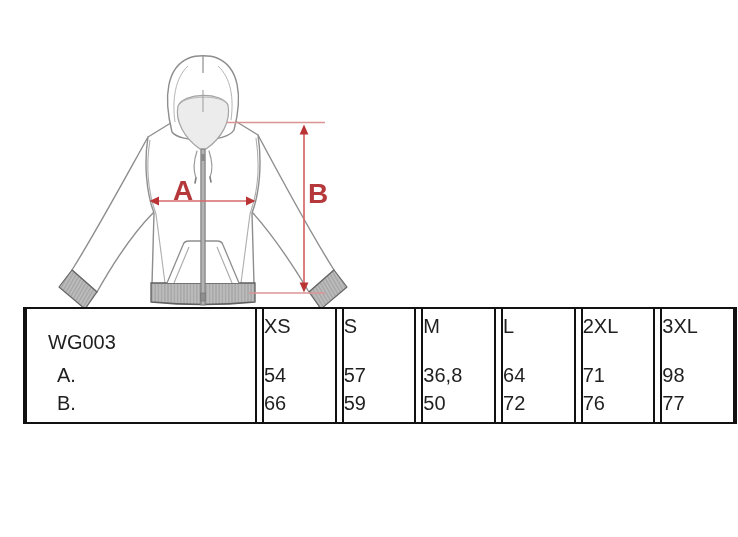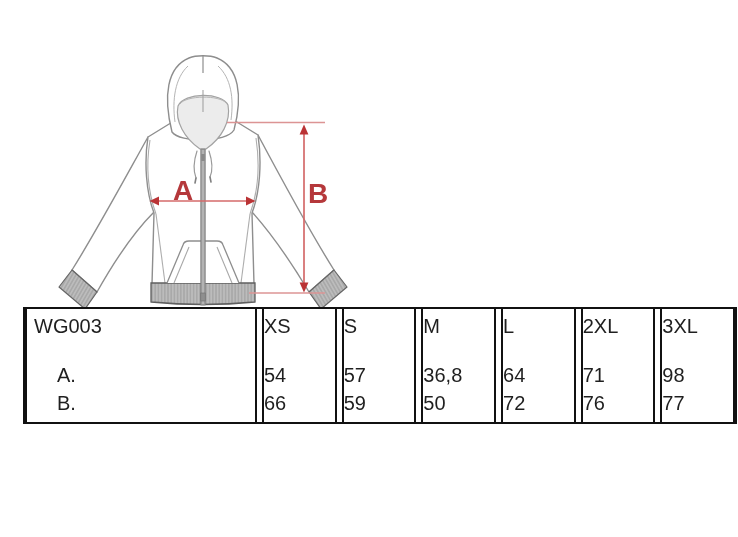--- a/index.html
+++ b/index.html
@@ -8,21 +8,21 @@
   .diagram{position:absolute;left:0;top:0;}
   
   .size-table{position:absolute;left:23px;top:307px;width:714px;height:117px;
               display:flex;gap:5px;border:2px solid #111;box-sizing:border-box;background:#fff;}
   .col{border-left:2px solid #111;border-right:2px solid #111;box-sizing:border-box;
        display:flex;flex-direction:column;min-width:0;}
   .label-col{flex:0 0 232px;}
   .size-col{flex:1 1 0;align-items:flex-start;text-align:center;}
   .cell{font-size:20px;line-height:28px;white-space:nowrap;}
   .head{padding-top:3px;height:31px;box-sizing:border-box;}
-  .label-col .head{padding-left:7px;}
+  .label-col .head{padding-left:21px;margin-top:16px;}
   .rowlab{padding-left:30px;}
   .label-col .cell{align-self:stretch;text-align:left;}
   .spacer{flex:1 1 auto;}
   .bottom-pad{height:5px;flex:0 0 auto;}
 </style>
 </head>
 <body>
 
 <div class="stage">
 

